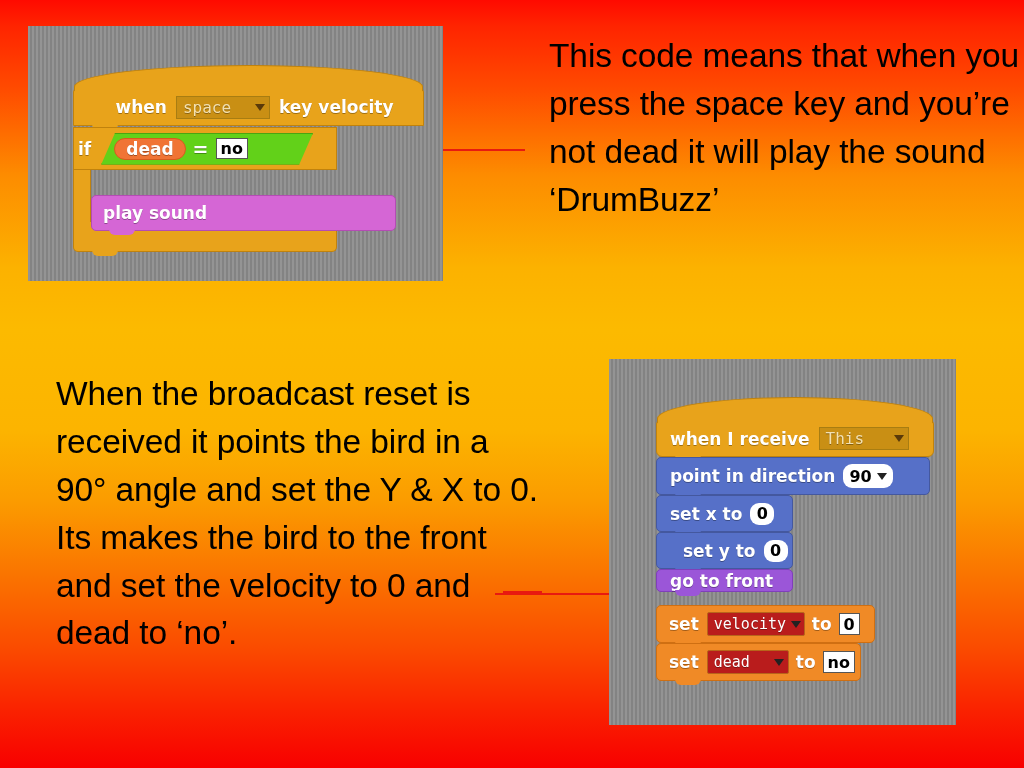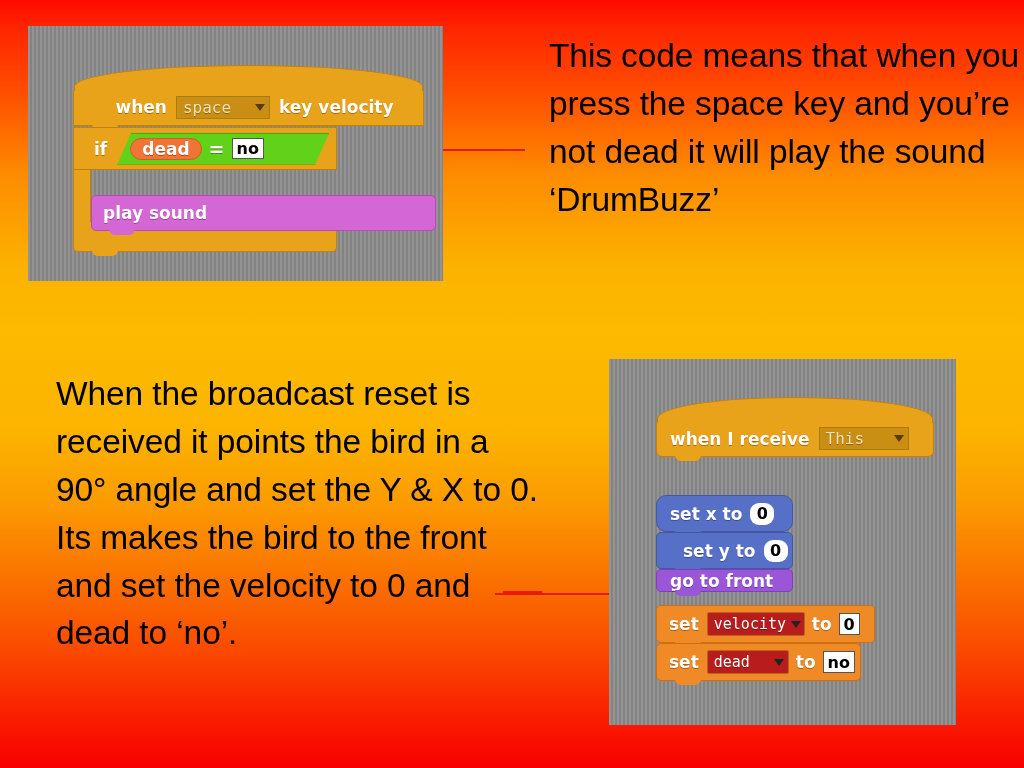--- a/index.html
+++ b/index.html
@@ -248,60 +248,68 @@
     <div class="hat-top"></div>
     <span style="position:relative; z-index:2;">when</span>
     <div class="dropdown c-event-d" style="position:relative; z-index:2; margin:0 9px; width:94px; border:1px solid #a87d12; color:#f3e0b0;">
       <span>space</span>
       <span class="caret light"></span>
     </div>
     <span style="position:relative; z-index:2;">key velocity</span>
     <div class="notch" style="background:#e8a31b; left:18px;"></div>
   </div>
 
-  <div class="blk c-ctrl" style="left:45px; top:101px; width:264px; height:43px; padding-left:20px;">
+  <div class="blk c-ctrl" style="left:45px; top:101px; width:264px; height:43px; padding-left:4px;">
     <span style="margin-right:10px;">if</span>
 
     <div class="hexagon c-op-green" style="width:186px; padding:0 12px;">
       <div class="oval c-varoval" style="margin-right:7px;">
         <span>dead</span>
       </div>
       <span style="margin-right:7px; font-size:19px;">=</span>
       <div class="input-square" style="min-width:32px;">
         <span>no</span>
       </div>
     </div>
   </div>
 
   <div class="c-wall" style="left:45px; top:144px; width:18px; height:52px;"></div>
 
   <div class="c-foot" style="left:45px; top:196px; width:264px; height:30px;">
     <div class="notch" style="background:#e8a31b; left:18px; border-radius:0 0 6px 6px;"></div>
   </div>
 
-  <div class="blk c-sound" style="left:63px; top:169px; width:345px; height:36px; border-radius:5px; padding-left:11px;">
+  <div class="blk c-sound" style="left:63px; top:169px; width:305px; height:36px; border-radius:5px; padding-left:11px;">
     <span style="margin-right:9px;">play sound</span>
     <div class="notch" style="background:#d566d5; left:17px;"></div>
   </div>
 </div>
 
 <div class="code-panel" id="panel-bottom">
 
   <div class="blk c-event" style="left:47px; top:61px; width:278px; height:37px; border-radius:4px 4px 6px 6px; padding-left:13px;">
     <div class="hat-top"></div>
     <span style="position:relative; z-index:2;">when I receive</span>
     <div class="dropdown c-event-d" style="position:relative; z-index:2; margin-left:9px; width:90px; border:1px solid #a87d12; color:#f3e0b0;">
       <span>This</span>
       <span class="caret light"></span>
     </div>
     <div class="notch" style="background:#e8a31b; left:18px;"></div>
   </div>
 
-
-  <div class="blk c-motion" style="left:47px; top:136px; width:137px; height:37px; border-radius:10px; padding-left:13px;">
+  <div class="blk c-motion" style="left:47px; top:98px; width:274px; height:38px; border-radius:5px; padding-left:13px;">
+    <span style="margin-right:8px;">point in direction</span>
+    <div class="input-white" style="min-width:47px; height:24px; font-weight:bold; display:flex; justify-content:center;">
+      <span>90</span>
+      <span class="caret dark"></span>
+    </div>
+    <div class="notch" style="background:#5670c8; left:18px;"></div>
+  </div>
+
+  <div class="blk c-motion" style="left:47px; top:136px; width:137px; height:37px; border-radius:5px; padding-left:13px;">
     <span style="margin-right:8px;">set x to</span>
     <div class="input-white" style="min-width:24px; height:22px; font-weight:bold;">
       <span>0</span>
     </div>
     <div class="notch" style="background:#5670c8; left:18px;"></div>
   </div>
 
   <div class="blk c-motion" style="left:47px; top:173px; width:137px; height:37px; border-radius:5px; padding-left:26px;">
     <span style="margin-right:8px;">set y to</span>
     <div class="input-white" style="min-width:24px; height:22px; font-weight:bold;">

